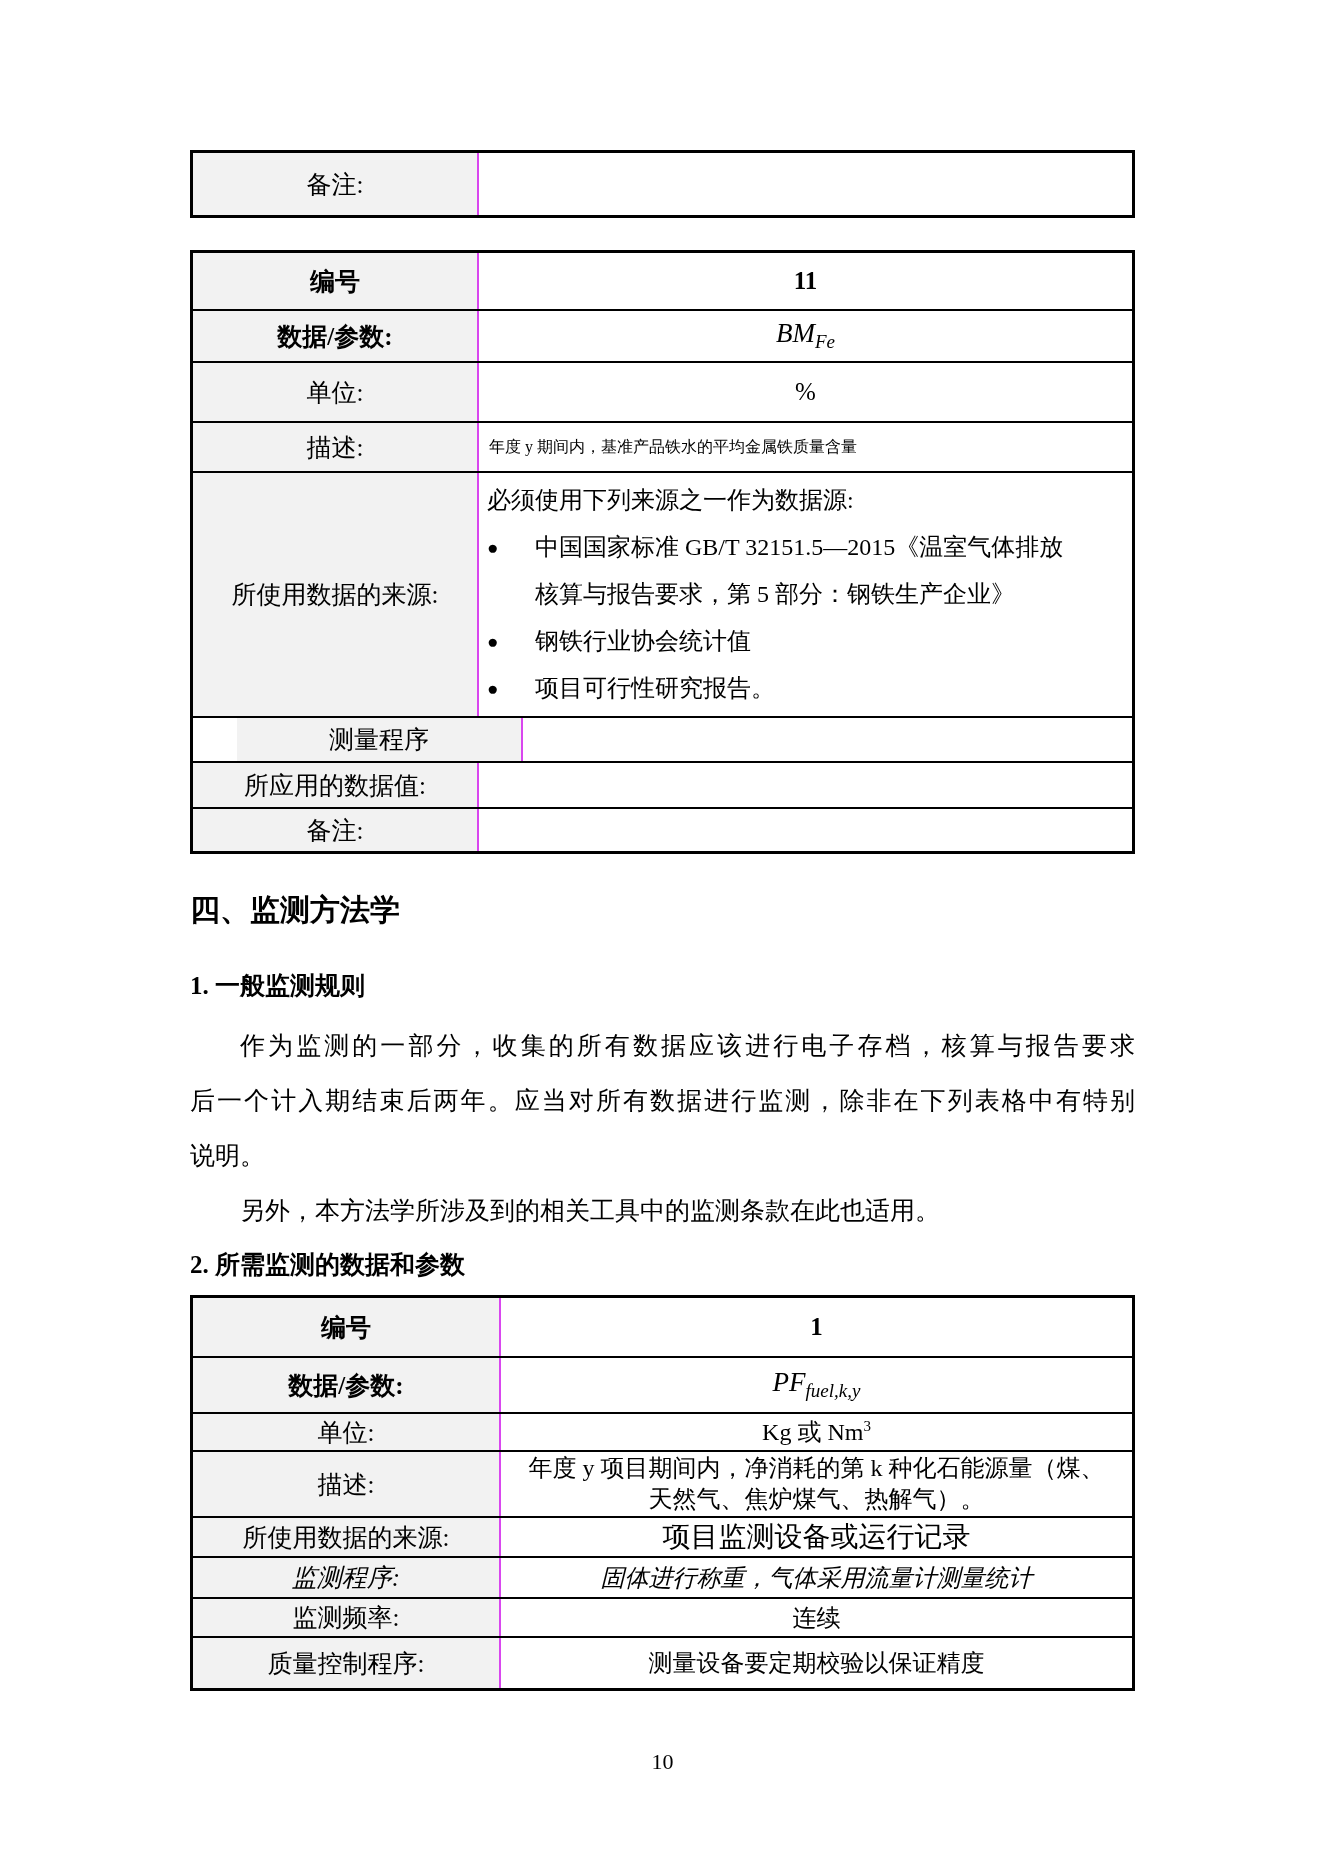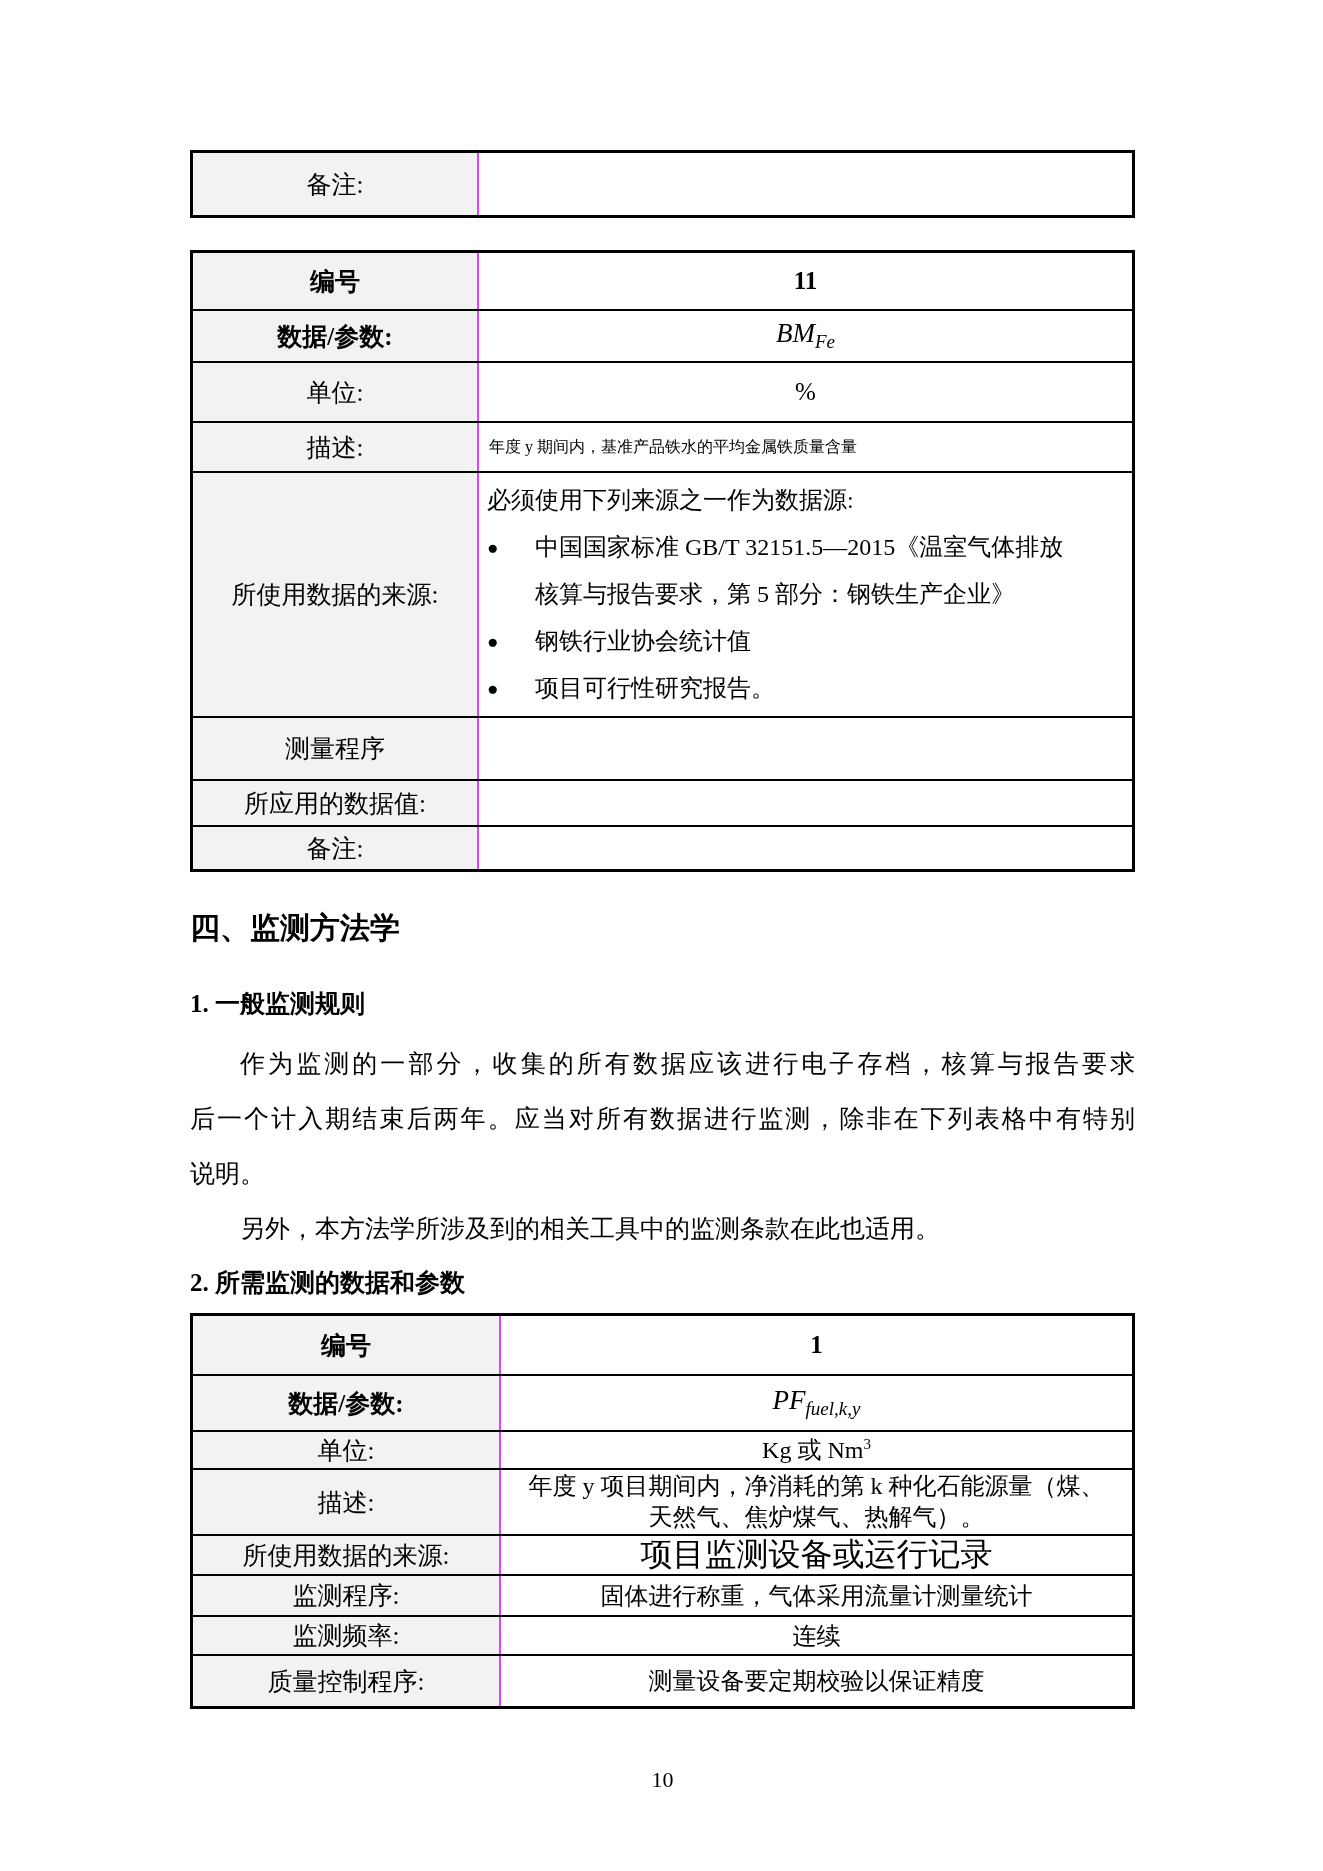--- a/index.html
+++ b/index.html
@@ -27,31 +27,31 @@
   }
   .bold { font-weight:bold; }
 
   
   .rA-remark { height:62px; }
   .rA-no     { height:56px; }
   .rA-param  { height:52px; }
   .rA-unit   { height:60px; }
   .rA-desc   { height:50px; }
   .rA-src    { min-height:238px; }
-  .rA-meas   { height:63px; }
+  .rA-meas   { height:45px;padding-left:44px; }
   .rA-appl   { height:46px; }
   .rA-note   { height:44px; }
 
   
   .rB-no    { height:58px; }
   .rB-param { height:56px; }
   .rB-unit  { height:38px; }
   .rB-desc  { height:66px; }
   .rB-src   { height:40px; }
-  .rB-mon   { height:41px; }
+  .rB-mon   { height:41px;font-style:italic; }
   .rB-freq  { height:39px; }
   .rB-qc    { height:52px; }
 
   .formula { font-style:italic; font-size:27px; }
   .formula sub { font-size:19px; font-style:italic; }
   .unit-sup { font-size:15px; vertical-align:super; }
 
   .desc-left { justify-content:flex-start; padding-left:10px; font-size:16px; }
   .desc-center-2l { flex-direction:column; line-height:31px; font-size:24px; }
 
@@ -238,21 +238,21 @@
       <div class="cell-value desc-center-2l">
         <div>年度 y 项目期间内，净消耗的第 k 种化石能源量（煤、</div>
         <div>天然气、焦炉煤气、热解气）。</div>
       </div>
     </div>
 
     <div class="row rB-src">
       <div class="cell-label">
         <span>所使用数据的来源:</span>
       </div>
-      <div class="cell-value" style="font-size:32px;">
+      <div class="cell-value" style="font-size:28px;">
         <span>项目监测设备或运行记录</span>
       </div>
     </div>
 
     <div class="row rB-mon">
       <div class="cell-label">
         <span>监测程序:</span>
       </div>
       <div class="cell-value" style="font-size:24px;">
         <span>固体进行称重，气体采用流量计测量统计</span>

